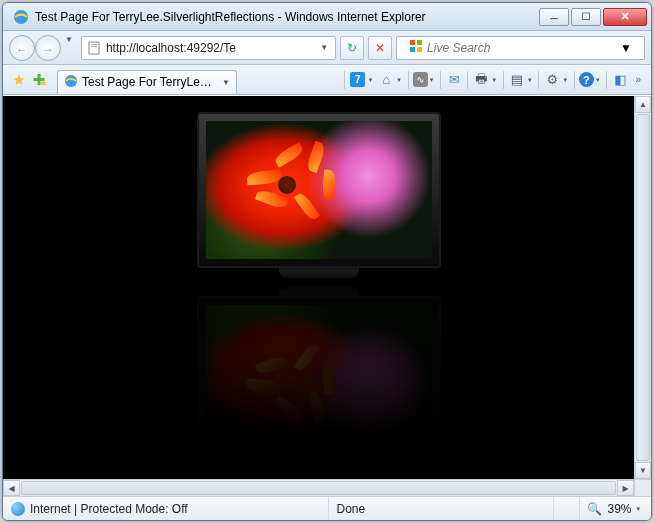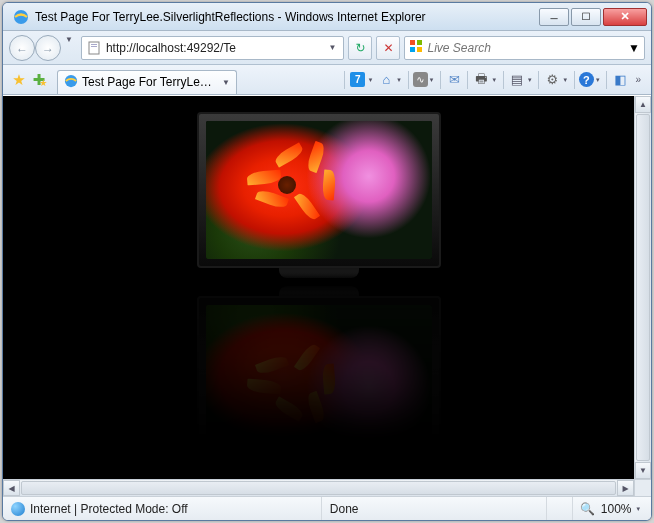--- a/index.html
+++ b/index.html
@@ -18,21 +18,21 @@
   .nav-btn-group { display: flex; gap: 0; }
   .round-btn { width: 26px; height: 26px; border-radius: 50%; border: 1px solid #9ab; background: radial-gradient(#fff,#dfe8f0); display: flex; align-items: center; justify-content: center; font-size: 12px; color: #8899aa; }
   .drop-chevron { font-size: 8px; color: #556; padding: 0 4px; }
   .addr-field { flex: 1.1; height: 24px; border: 1px solid #a8b8c8; border-radius: 2px; background: #fff; display: flex; align-items: center; padding: 0 4px; gap: 4px; }
   .addr-field .page-icon { width: 16px; height: 16px; display: flex; align-items: center; justify-content: center; font-size: 11px; }
   .addr-field .url { flex: 1; font-size: 12px; color: #222; white-space: nowrap; overflow: hidden; }
   .addr-field .drop { font-size: 8px; color: #556; padding: 0 3px; }
   .icon-btn { width: 24px; height: 24px; border: 1px solid #b0c0d0; background: linear-gradient(#fdfdff,#e6edf5); border-radius: 2px; display: flex; align-items: center; justify-content: center; font-size: 12px; }
   .icon-btn.refresh::after { content: "↻"; color: #2a6; }
   .icon-btn.stop::after { content: "✕"; color: #c33; }
-  .search-field { flex: 1; height: 24px; border: 1px solid #a8b8c8; border-radius: 2px; background: #fff; display: flex; align-items: center; padding: 0 4px; gap: 4px; }
+  .search-field { flex: 1; height: 24px; border: 1px solid #a8b8c8; border-radius: 2px; background: #fff; display: flex; align-items: center; padding: 0 12px; gap: 4px; }
   .search-field .search-icon { font-size: 12px; }
   .search-field input { border: none; outline: none; flex: 1; font-style: italic; color: #888; font-size: 12px; font-family: inherit; }
   .toolbar2 { height: 30px; background: linear-gradient(#eef4fb,#dee8f3); display: flex; align-items: center; padding: 2px 6px; gap: 4px; border-bottom: 1px solid #a8b8c8; }
   .fav-star { width: 20px; height: 20px; display: flex; align-items: center; justify-content: center; font-size: 15px; }
   .tab { height: 24px; min-width: 170px; max-width: 180px; border: 1px solid #a8b8c8; border-bottom: none; border-radius: 3px 3px 0 0; background: linear-gradient(#fdfeff,#eef3f9); display: flex; align-items: center; padding: 0 6px; gap: 4px; margin-top: 4px; }
   .tab .tab-text { flex: 1; font-size: 12px; white-space: nowrap; overflow: hidden; text-overflow: ellipsis; }
   .tb-spacer { flex: 1; }
   .tb-icons { display: flex; align-items: center; gap: 2px; }
   .tb-ico { width: 18px; height: 18px; display: flex; align-items: center; justify-content: center; font-size: 13px; border-radius: 2px; }
   .tb-drop { font-size: 7px; color: #556; margin-right: 3px; }
@@ -223,18 +223,18 @@
     <div class="status-pane zone">
       <span class="globe"></span>
       <span>Internet | Protected Mode: Off</span>
     </div>
     <div class="status-pane first">
       <span>Done</span>
     </div>
     <div class="status-pane" style="width:26px"></div>
     <div class="status-pane zoom">
       <span style="color:#3a7ac8">🔍</span>
-      <span>100%</span>
+      <span>39%</span>
       <span class="tb-drop">▾</span>
     </div>
   </div>
 
 </div>
 
 </body></html>

